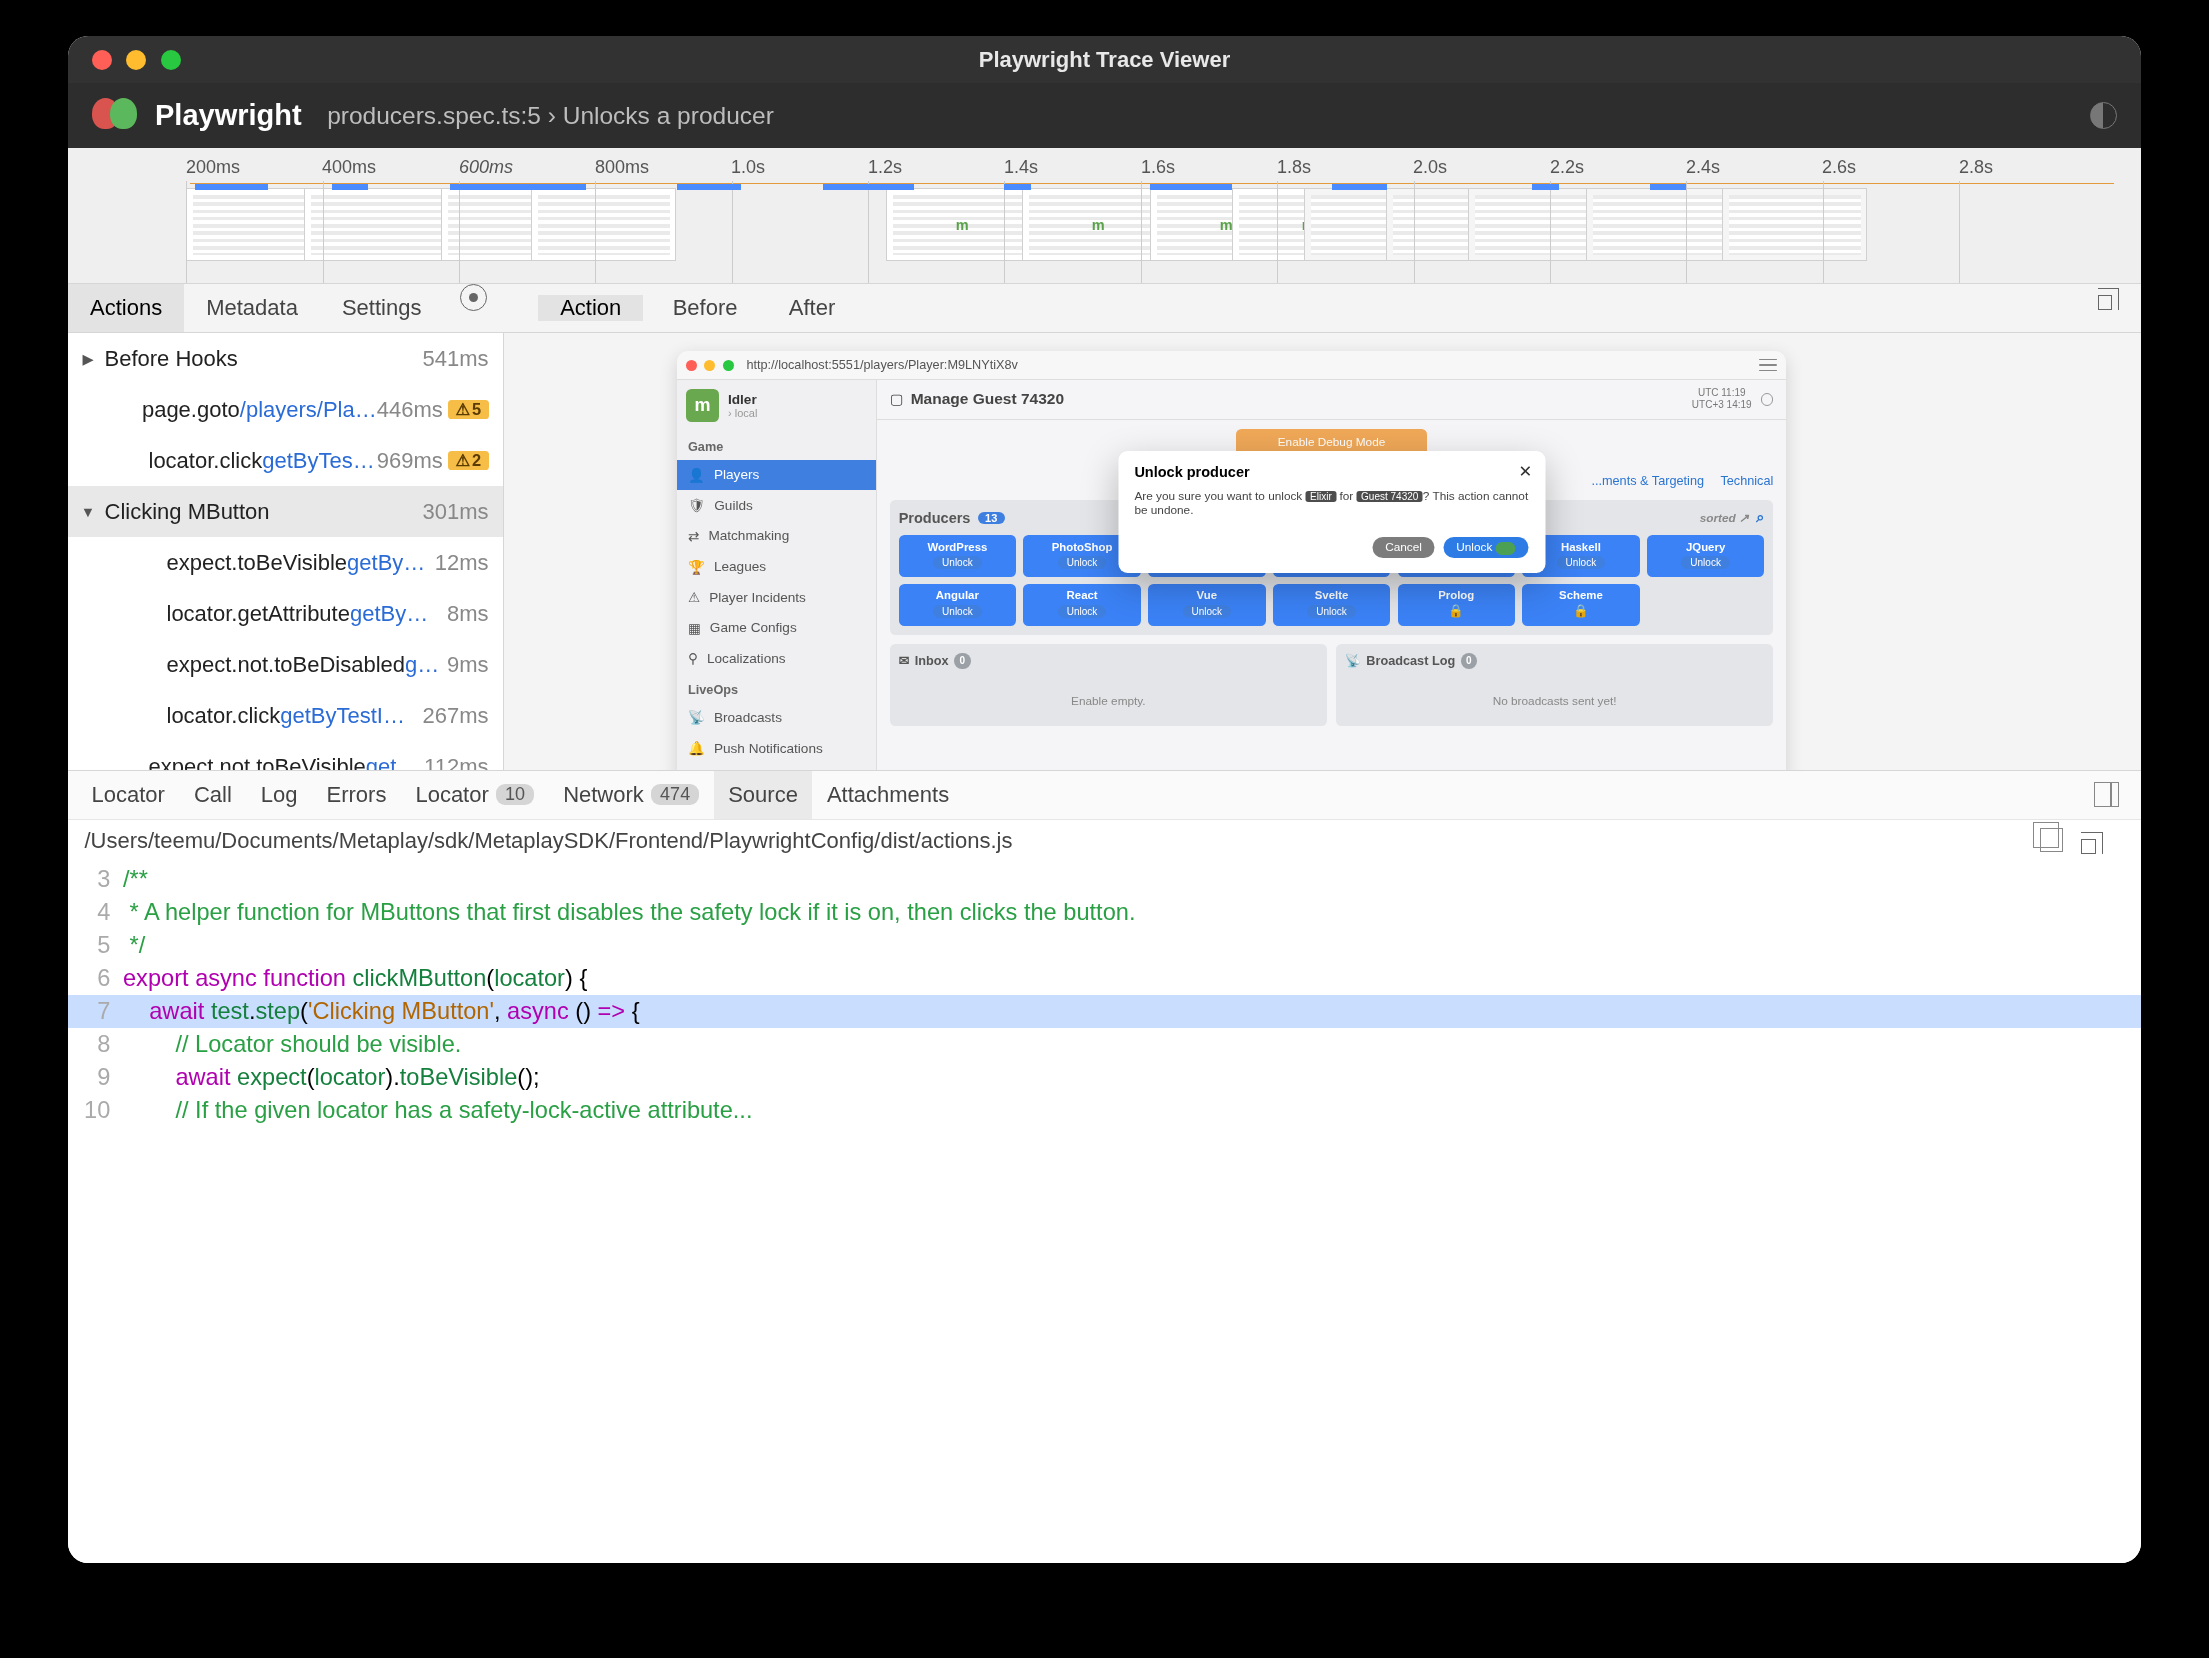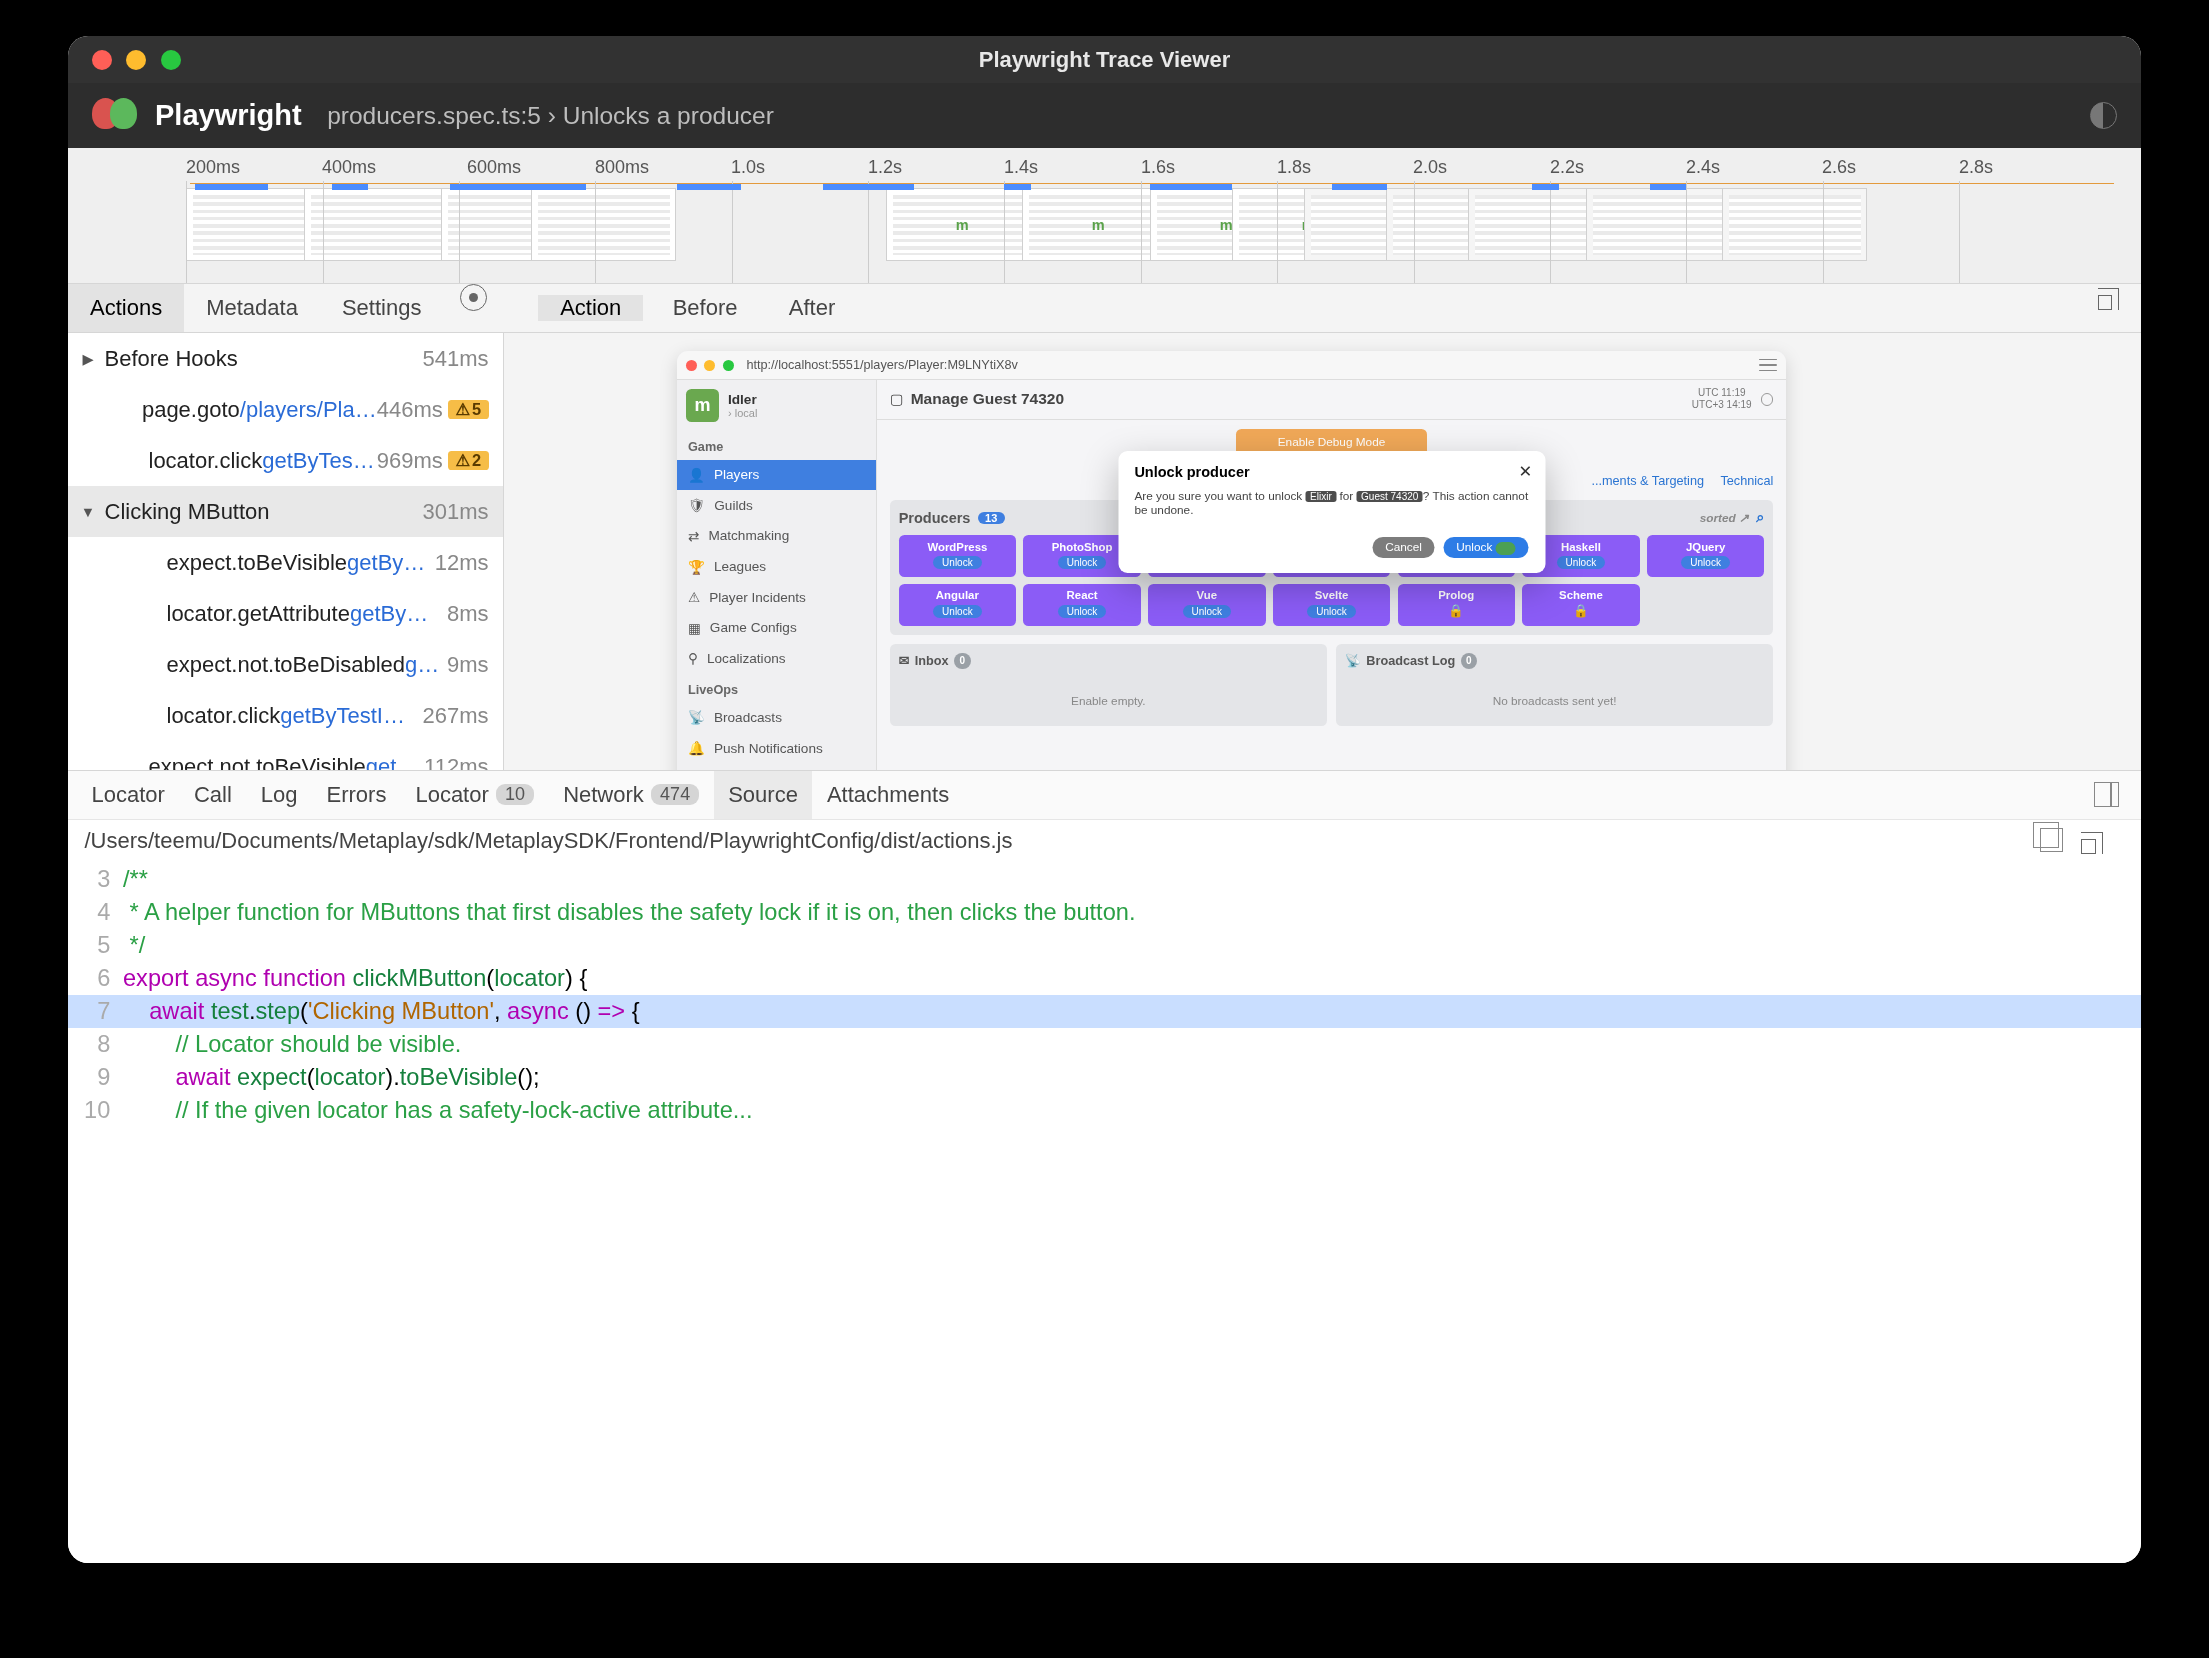--- a/index.html
+++ b/index.html
@@ -73,21 +73,21 @@
   .app-header .mh{font-size:15.5px;font-weight:600;}
   .app-header .right{margin-left:auto;font-size:10px;color:#777;text-align:center;line-height:1.2;}
   .debugbtn{margin:9px auto 0;width:191px;height:27px;background:#f0a858;border-radius:5.5px;color:#fff;text-align:center;line-height:27px;font-size:11.8px;}
   .tabsrow{display:flex;gap:16.4px;padding:18px 12.7px 5.5px;font-size:12.7px;color:#2a74d2;justify-content:flex-end;}
   .prodpanel{margin:7.3px 12.7px;background:#e4e5e8;border-radius:5.5px;padding:9px;}
   .prodhead{display:flex;align-items:center;gap:7.3px;color:#555;font-weight:600;}
   .badge{background:#3f7fe0;color:#fff;border-radius:9px;padding:0 7.3px;font-size:11px;}
   .prodhead .spacer{flex:1;}
   .sorted{color:#888;font-style:italic;font-size:11.8px;}
   .grid{display:grid;grid-template-columns:repeat(7,1fr);gap:7.3px;margin-top:9px;}
-  .card{background:#8b5cf6;border-radius:5.5px;color:#fff;text-align:center;padding:5.5px 1.8px 7.3px;font-size:11.8px;}
+  .card{background:#3b82f6;border-radius:5.5px;color:#fff;text-align:center;padding:5.5px 1.8px 7.3px;font-size:11.8px;}
   .card .t{font-weight:600;font-size:11.4px;}
   .card .ub{margin-top:3.6px;display:inline-block;background:#3f7fe0;color:#fff;border-radius:9px;padding:0.9px 9px;font-size:10px;}
   .card .lk{margin-top:1.8px;font-size:12.7px;}
   .row2{display:flex;gap:9px;margin:9px 12.7px;}
   .panel2{flex:1;background:#e4e5e8;border-radius:5.5px;padding:9px;color:#555;}
   .panel2 h4{display:flex;align-items:center;gap:5.5px;font-size:12.7px;}
   .panel2 .cnt{background:#9aa0a6;color:#fff;border-radius:50%;width:16.4px;height:16.4px;display:inline-flex;align-items:center;justify-content:center;font-size:10px;}
   .panel2 .empty{text-align:center;color:#888;font-size:11.8px;padding:25.5px 0 9px;}
   
   .modal{position:absolute;top:71px;left:50%;transform:translateX(-50%);width:427px;background:#fff;border-radius:9px;box-shadow:0 12.7px 36px rgba(0,0,0,.25);padding:12.7px 16.4px 14.5px;}
@@ -148,21 +148,21 @@
     <div class="brand">Playwright</div>
     <div class="breadcrumb">producers.spec.ts:5 › Unlocks a producer</div>
     <div class="theme-toggle"></div>
   </div>
 
   <div class="timeline">
     <div class="orangeline"></div>
     <div class="ticks" id="ticks">
         <div class="tick" style="left: 0px;">200ms</div>
         <div class="tick" style="left: 136px;">400ms</div>
-        <div class="tick" style="left: 281px;">600ms</div>
+        <div class="tick" style="left: 273px; font-style: italic;">600ms</div>
         <div class="tick" style="left: 409px;">800ms</div>
         <div class="tick" style="left: 545px;">1.0s</div>
         <div class="tick" style="left: 682px;">1.2s</div>
         <div class="tick" style="left: 818px;">1.4s</div>
         <div class="tick" style="left: 955px;">1.6s</div>
         <div class="tick" style="left: 1091px;">1.8s</div>
         <div class="tick" style="left: 1227px;">2.0s</div>
         <div class="tick" style="left: 1364px;">2.2s</div>
         <div class="tick" style="left: 1500px;">2.4s</div>
         <div class="tick" style="left: 1636px;">2.6s</div>

